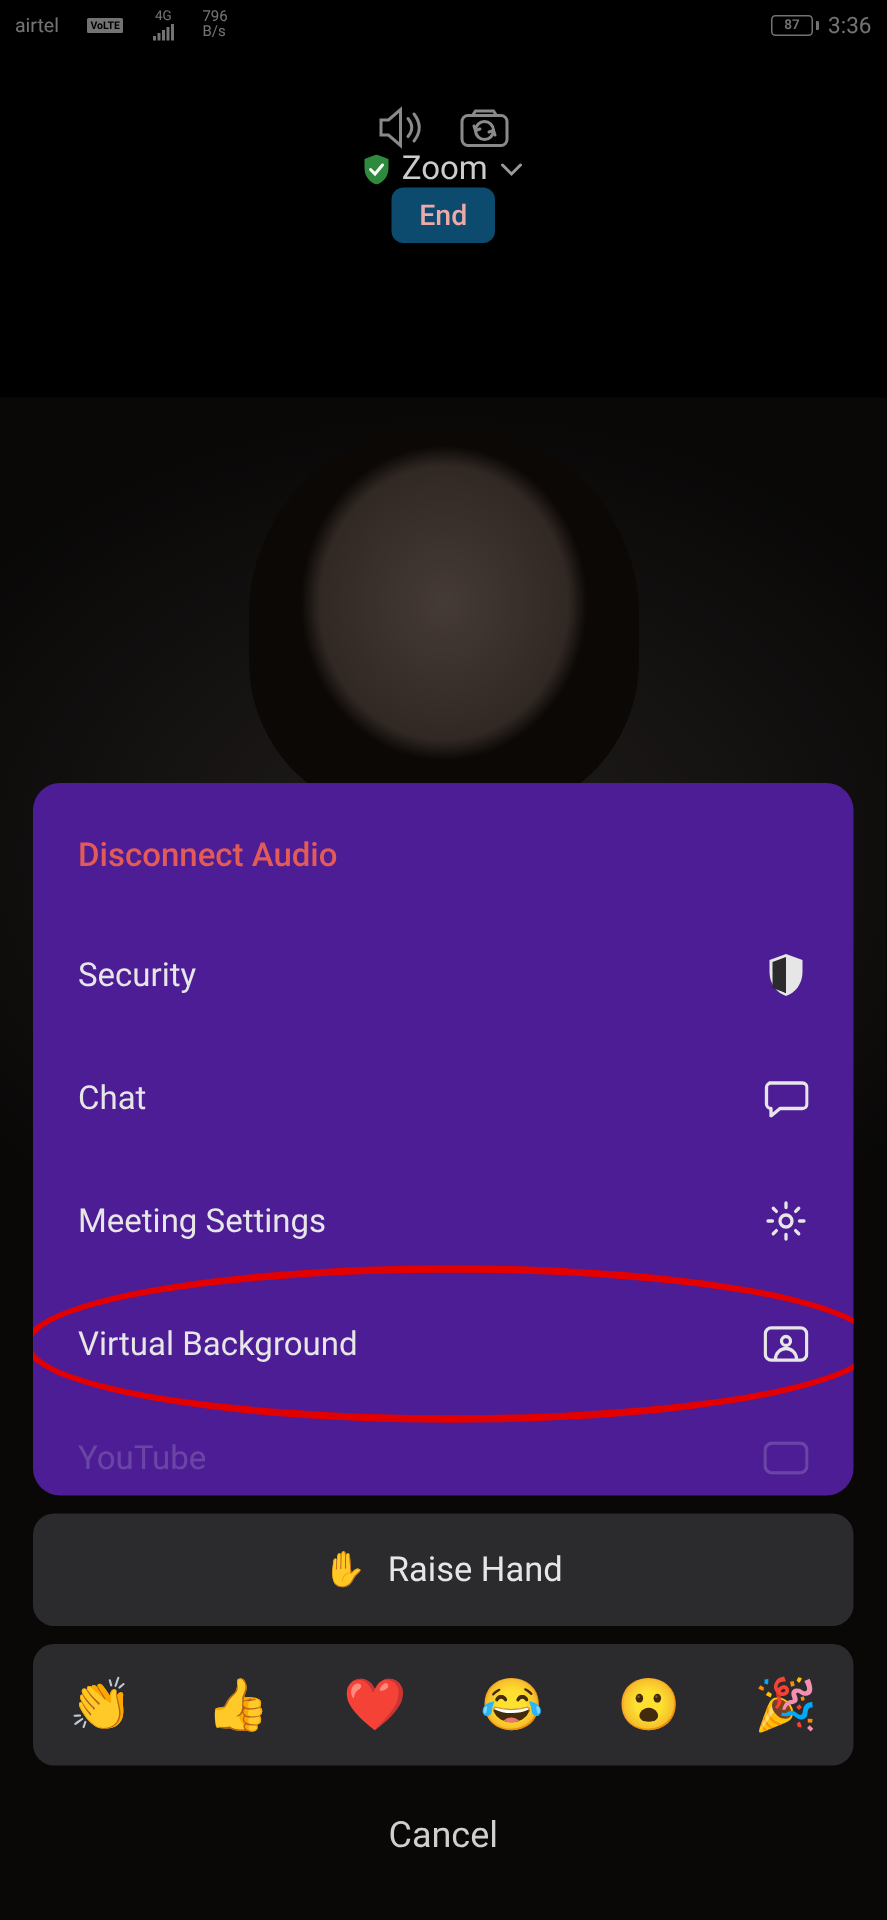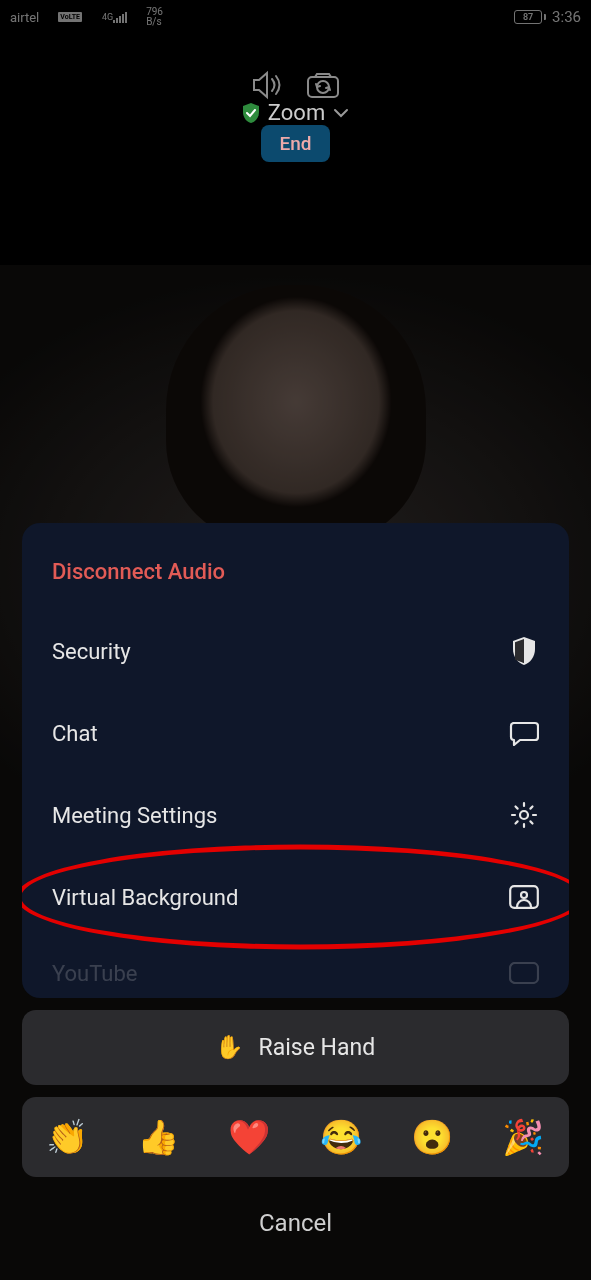--- a/index.html
+++ b/index.html
@@ -111,21 +111,21 @@
   position: absolute;
   left: 22px;
   right: 22px;
   bottom: 15px;
   z-index: 3;
   display: flex;
   flex-direction: column;
   gap: 12px;
 }
 .sheet-list {
-  background: #0f172a;
+  background: #4c1d95;
   border-radius: 18px;
   padding: 10px 0;
   overflow: hidden;
   max-height: 512px;
 }
 .sheet-row {
   display: flex;
   align-items: center;
   justify-content: space-between;
   padding: 26px 30px;
@@ -176,21 +176,21 @@
 
 svg { display: block; }
 </style>
 </head>
 <body>
 
 <div class="status-bar">
   <div class="status-left">
     <span>airtel</span>
     <span class="volte-badge">VoLTE</span>
-    <div style="display:flex;flex-direction:row;align-items:center;gap:0px;margin-left:1px">
+    <div style="display:flex;flex-direction:column;align-items:center;gap:0px;margin-left:1px">
       <span class="fourG">4G</span>
       <div class="sig">
           <span></span>
           <span></span>
           <span></span>
           <span></span>
           <span></span>
         </div>
     </div>
     <div class="netspeed">

